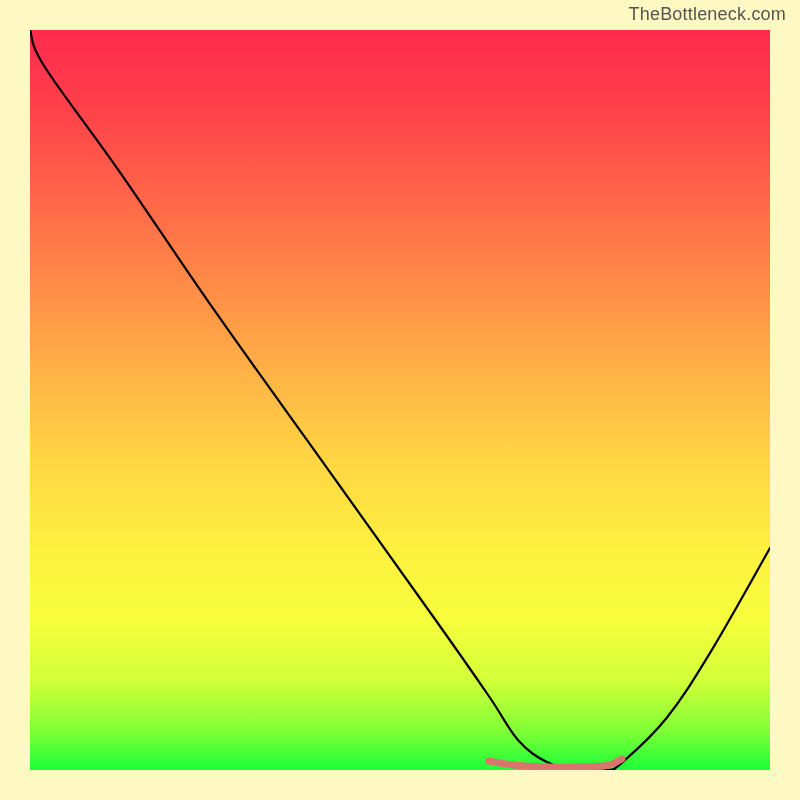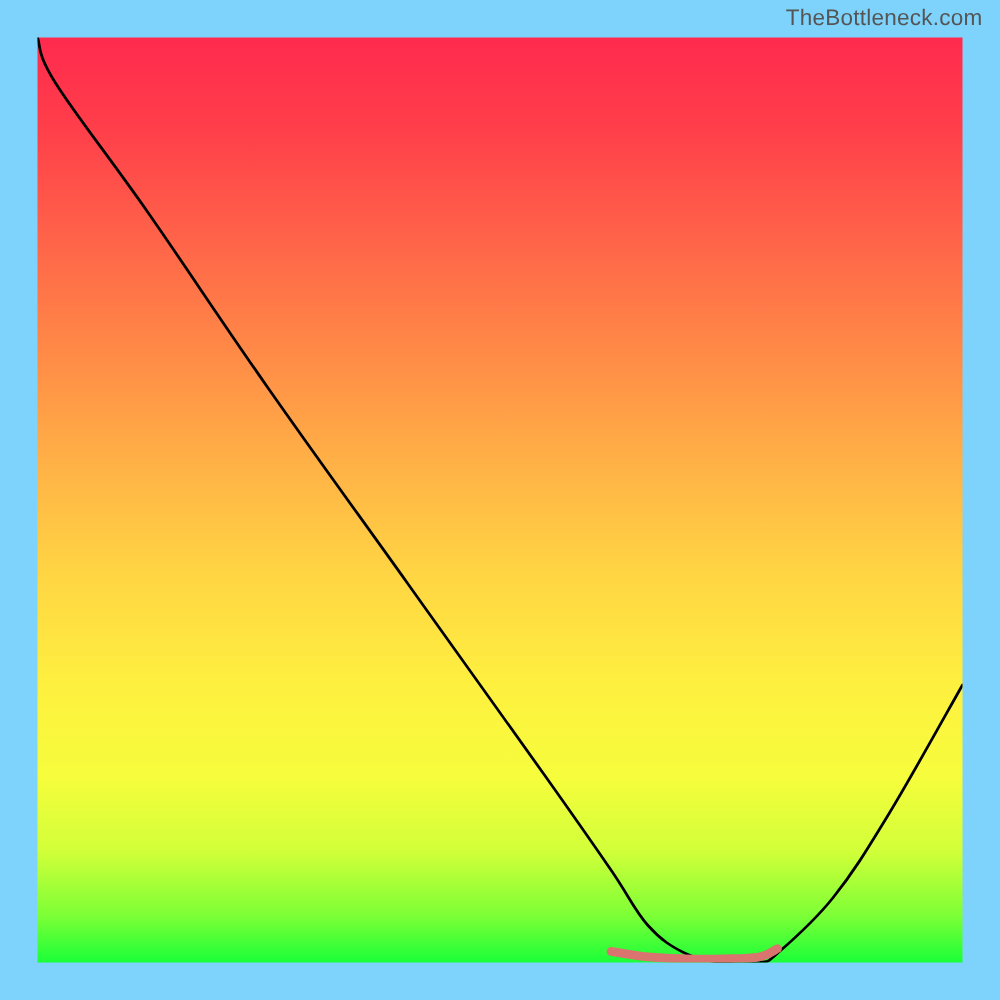--- a/index.html
+++ b/index.html
@@ -8,21 +8,21 @@
     width: 800px;
     height: 800px;
     background: #000;
     font-family: Arial, Helvetica, sans-serif;
     overflow: hidden;
   }
   .container {
     position: relative;
     width: 800px;
     height: 800px;
-    background: #7dd3fc;
+    background: #fef9c3;
     text-decoration: underline;
   }
   .attribution {
     position: absolute;
     top: 4px;
     right: 14px;
     color: #555;
     font-size: 18px;
     font-weight: 500;
     letter-spacing: 0.2px;

